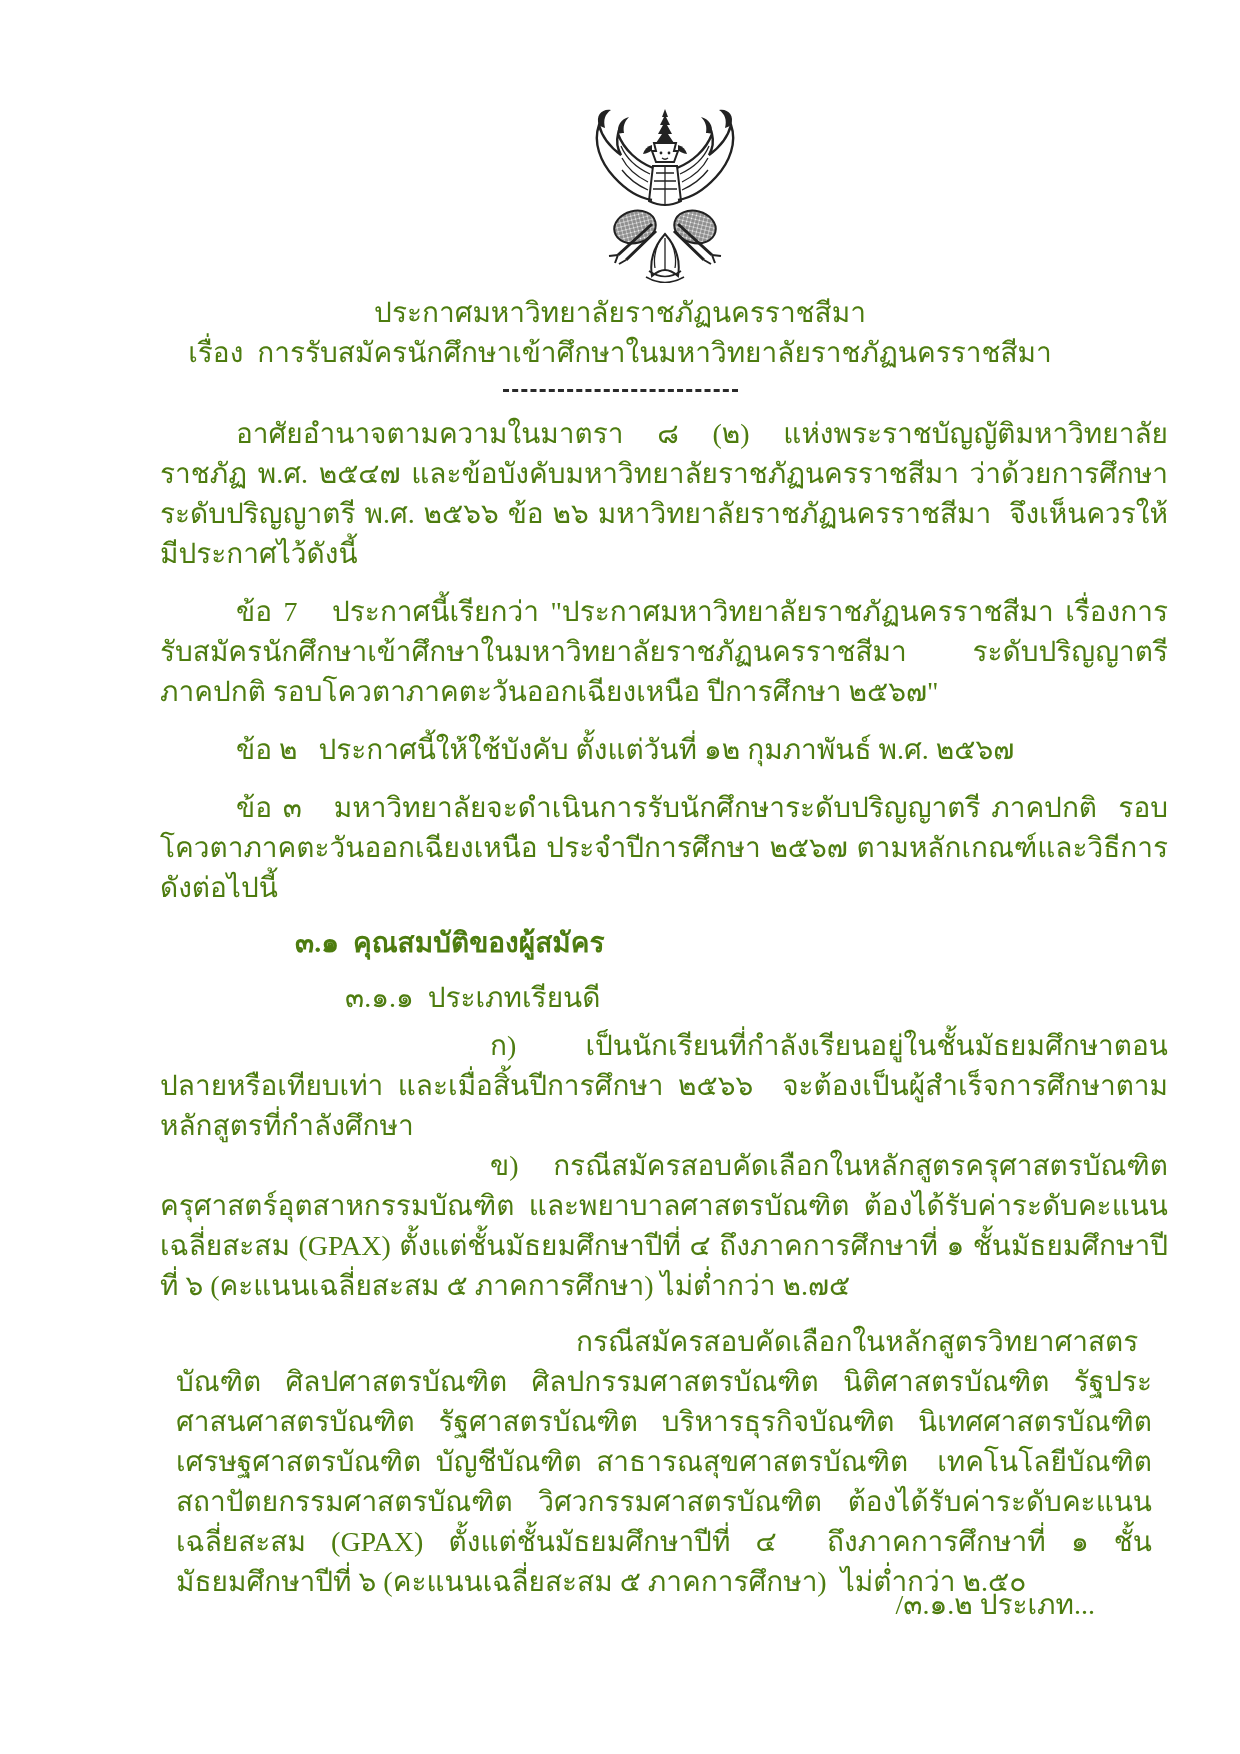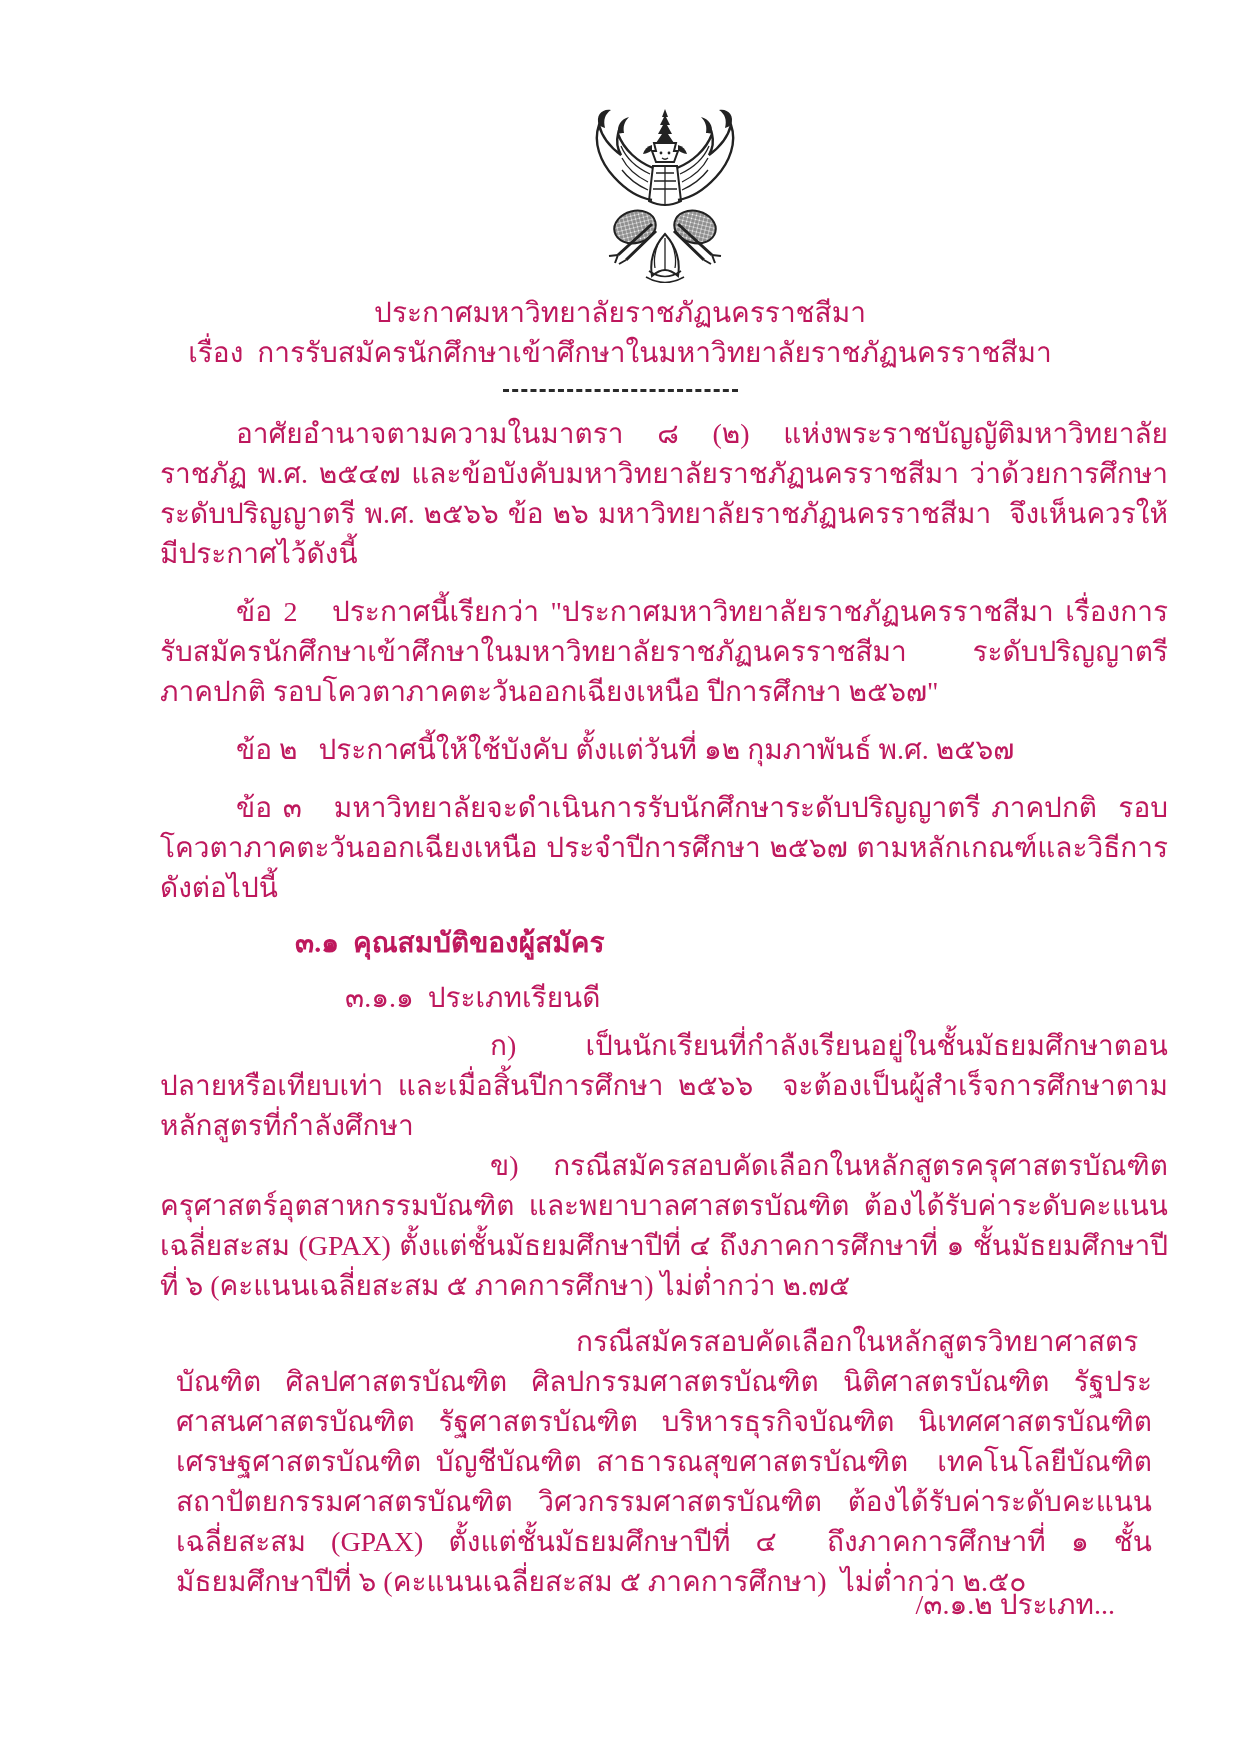--- a/index.html
+++ b/index.html
@@ -2,21 +2,21 @@
 <html lang="th"><head>
 <meta charset="utf-8">
 <style>
   html, body { margin: 0; padding: 0; background: #e8e8e8; }
   .page {
     position: relative;
     width: 1240px;
     height: 1754px;
     margin: 0 auto;
     background: #ffffff;
-    color: #be185d;
+    color: #4d7c0f;
     font-family: "Liberation Serif", "DejaVu Serif", serif;
     font-size: 28px;
     line-height: 40px;
     overflow: hidden;
   }
   .emblem-wrap {
     display: flex;
     justify-content: center;
     padding-top: 108px;
     transform: translateX(45px);
@@ -49,21 +49,21 @@
   .subsection-head {
     margin: 8px;
     margin-left: 185px;
     white-space: pre-wrap;
   }
   .indent-item { text-indent: 330px; margin: 0; }
   .indent-item-cont { text-indent: 400px; margin: 16px; }
   .footer-note {
     position: absolute;
     top: 1585px;
-    right: 125px;
+    right: 145px;
     white-space: pre-wrap;
   }
   .g-line { stroke: #222; fill: none; }
 </style>
 </head>
 <body>
 
 <div class="page">
 
   <div class="emblem-wrap">
@@ -112,21 +112,21 @@
   </div>
 
   <div class="doc-header">
     <div class="title-line">ประกาศมหาวิทยาลัยราชภัฏนครราชสีมา</div>
     <div class="title-line">เรื่อง  การรับสมัครนักศึกษาเข้าศึกษาในมหาวิทยาลัยราชภัฏนครราชสีมา</div>
     <div class="separator"></div>
   </div>
 
   <div class="doc-body">
     <p class="para indent-clause">อาศัยอำนาจตามความในมาตรา ๘ (๒) แห่งพระราชบัญญัติมหาวิทยาลัยราชภัฏ พ.ศ. ๒๕๔๗ และข้อบังคับมหาวิทยาลัยราชภัฏนครราชสีมา ว่าด้วยการศึกษาระดับปริญญาตรี พ.ศ. ๒๕๖๖ ข้อ ๒๖ มหาวิทยาลัยราชภัฏนครราชสีมา  จึงเห็นควรให้มีประกาศไว้ดังนี้</p>
-    <p class="para indent-clause">ข้อ 2   ประกาศนี้เรียกว่า "ประกาศมหาวิทยาลัยราชภัฏนครราชสีมา เรื่องการรับสมัครนักศึกษาเข้าศึกษาในมหาวิทยาลัยราชภัฏนครราชสีมา ระดับปริญญาตรี ภาคปกติ รอบโควตาภาคตะวันออกเฉียงเหนือ ปีการศึกษา ๒๕๖๗"</p>
+    <p class="para indent-clause">ข้อ 7   ประกาศนี้เรียกว่า "ประกาศมหาวิทยาลัยราชภัฏนครราชสีมา เรื่องการรับสมัครนักศึกษาเข้าศึกษาในมหาวิทยาลัยราชภัฏนครราชสีมา ระดับปริญญาตรี ภาคปกติ รอบโควตาภาคตะวันออกเฉียงเหนือ ปีการศึกษา ๒๕๖๗"</p>
     <p class="para indent-clause">ข้อ ๒   ประกาศนี้ให้ใช้บังคับ ตั้งแต่วันที่ ๑๒ กุมภาพันธ์ พ.ศ. ๒๕๖๗</p>
     <p class="para indent-clause no-gap">ข้อ ๓   มหาวิทยาลัยจะดำเนินการรับนักศึกษาระดับปริญญาตรี ภาคปกติ  รอบโควตาภาคตะวันออกเฉียงเหนือ ประจำปีการศึกษา ๒๕๖๗ ตามหลักเกณฑ์และวิธีการ ดังต่อไปนี้</p>
     <p class="section-head">๓.๑  คุณสมบัติของผู้สมัคร</p>
     <p class="subsection-head">๓.๑.๑  ประเภทเรียนดี</p>
     <p class="para indent-item no-gap">ก)   เป็นนักเรียนที่กำลังเรียนอยู่ในชั้นมัธยมศึกษาตอนปลายหรือเทียบเท่า และเมื่อสิ้นปีการศึกษา ๒๕๖๖  จะต้องเป็นผู้สำเร็จการศึกษาตามหลักสูตรที่กำลังศึกษา</p>
     <p class="para indent-item no-gap">ข)   กรณีสมัครสอบคัดเลือกในหลักสูตรครุศาสตรบัณฑิต ครุศาสตร์อุตสาหกรรมบัณฑิต และพยาบาลศาสตรบัณฑิต ต้องได้รับค่าระดับคะแนนเฉลี่ยสะสม (GPAX) ตั้งแต่ชั้นมัธยมศึกษาปีที่ ๔ ถึงภาคการศึกษาที่ ๑ ชั้นมัธยมศึกษาปีที่ ๖ (คะแนนเฉลี่ยสะสม ๕ ภาคการศึกษา) ไม่ต่ำกว่า ๒.๗๕</p>
     <p class="para indent-item-cont no-gap">กรณีสมัครสอบคัดเลือกในหลักสูตรวิทยาศาสตรบัณฑิต ศิลปศาสตรบัณฑิต ศิลปกรรมศาสตรบัณฑิต นิติศาสตรบัณฑิต รัฐประศาสนศาสตรบัณฑิต รัฐศาสตรบัณฑิต บริหารธุรกิจบัณฑิต นิเทศศาสตรบัณฑิต เศรษฐศาสตรบัณฑิต บัญชีบัณฑิต สาธารณสุขศาสตรบัณฑิต  เทคโนโลยีบัณฑิต สถาปัตยกรรมศาสตรบัณฑิต วิศวกรรมศาสตรบัณฑิต ต้องได้รับค่าระดับคะแนนเฉลี่ยสะสม (GPAX) ตั้งแต่ชั้นมัธยมศึกษาปีที่ ๔  ถึงภาคการศึกษาที่ ๑ ชั้นมัธยมศึกษาปีที่ ๖ (คะแนนเฉลี่ยสะสม ๕ ภาคการศึกษา)  ไม่ต่ำกว่า ๒.๕๐</p>
   </div>
 
   <div class="footer-note">/๓.๑.๒ ประเภท...</div>

